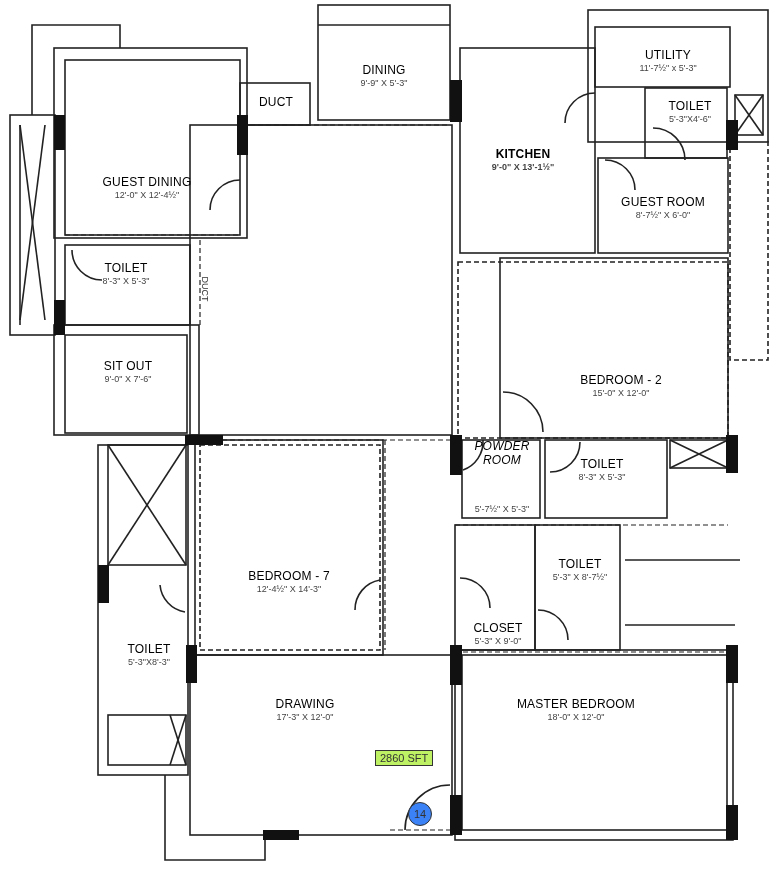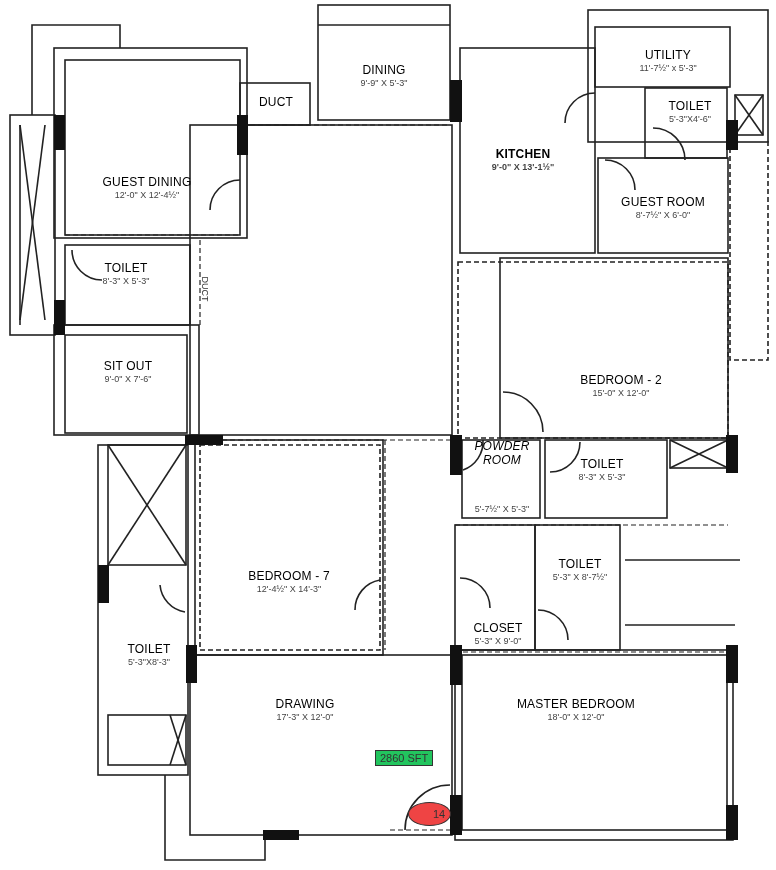--- a/index.html
+++ b/index.html
@@ -1,22 +1,22 @@
 <!DOCTYPE html>
 <html><head>
 <meta charset="utf-8">
 <style>
   html,body{margin:0;padding:0;background:#ffffff;}
   body{width:776px;height:870px;position:relative;overflow:hidden;font-family:"Liberation Sans",sans-serif;color:#333;}
   #plan{position:absolute;left:0;top:0;width:776px;height:870px;}
   .lbl{position:absolute;text-align:center;transform:translate(-50%,-50%);white-space:nowrap;line-height:1.15;}
   .lbl .n{font-size:12px;color:#000000;letter-spacing:0.2px;display:block;}
   .lbl .d{font-size:9px;color:#444;display:block;}
-  .badge{position:absolute;border:1px solid #333;font-size:11px;padding:1px 4px;background:#22c55e;color:#333;}
-  .unit-num{position:absolute;width:22px;height:22px;border:1px solid #333;border-radius:50%;font-size:11px;display:flex;align-items:center;justify-content:center;background:#ef4444;padding-left:19px;}
+  .badge{position:absolute;border:1px solid #333;font-size:11px;padding:1px 4px;background:#bef264;color:#333;}
+  .unit-num{position:absolute;width:22px;height:22px;border:1px solid #333;border-radius:50%;font-size:11px;display:flex;align-items:center;justify-content:center;background:#3b82f6;}
   .vert{position:absolute;font-size:9px;transform:rotate(90deg);transform-origin:center;color:#333;}
 </style>
 </head>
 <body>
 
 <div id="plan">
 <svg width="776" height="870" viewBox="0 0 776 870">
   <g fill="none" stroke="#222" stroke-width="1.6">
 
     <polyline points="32,115 32,25 120,25 120,48"></polyline>

